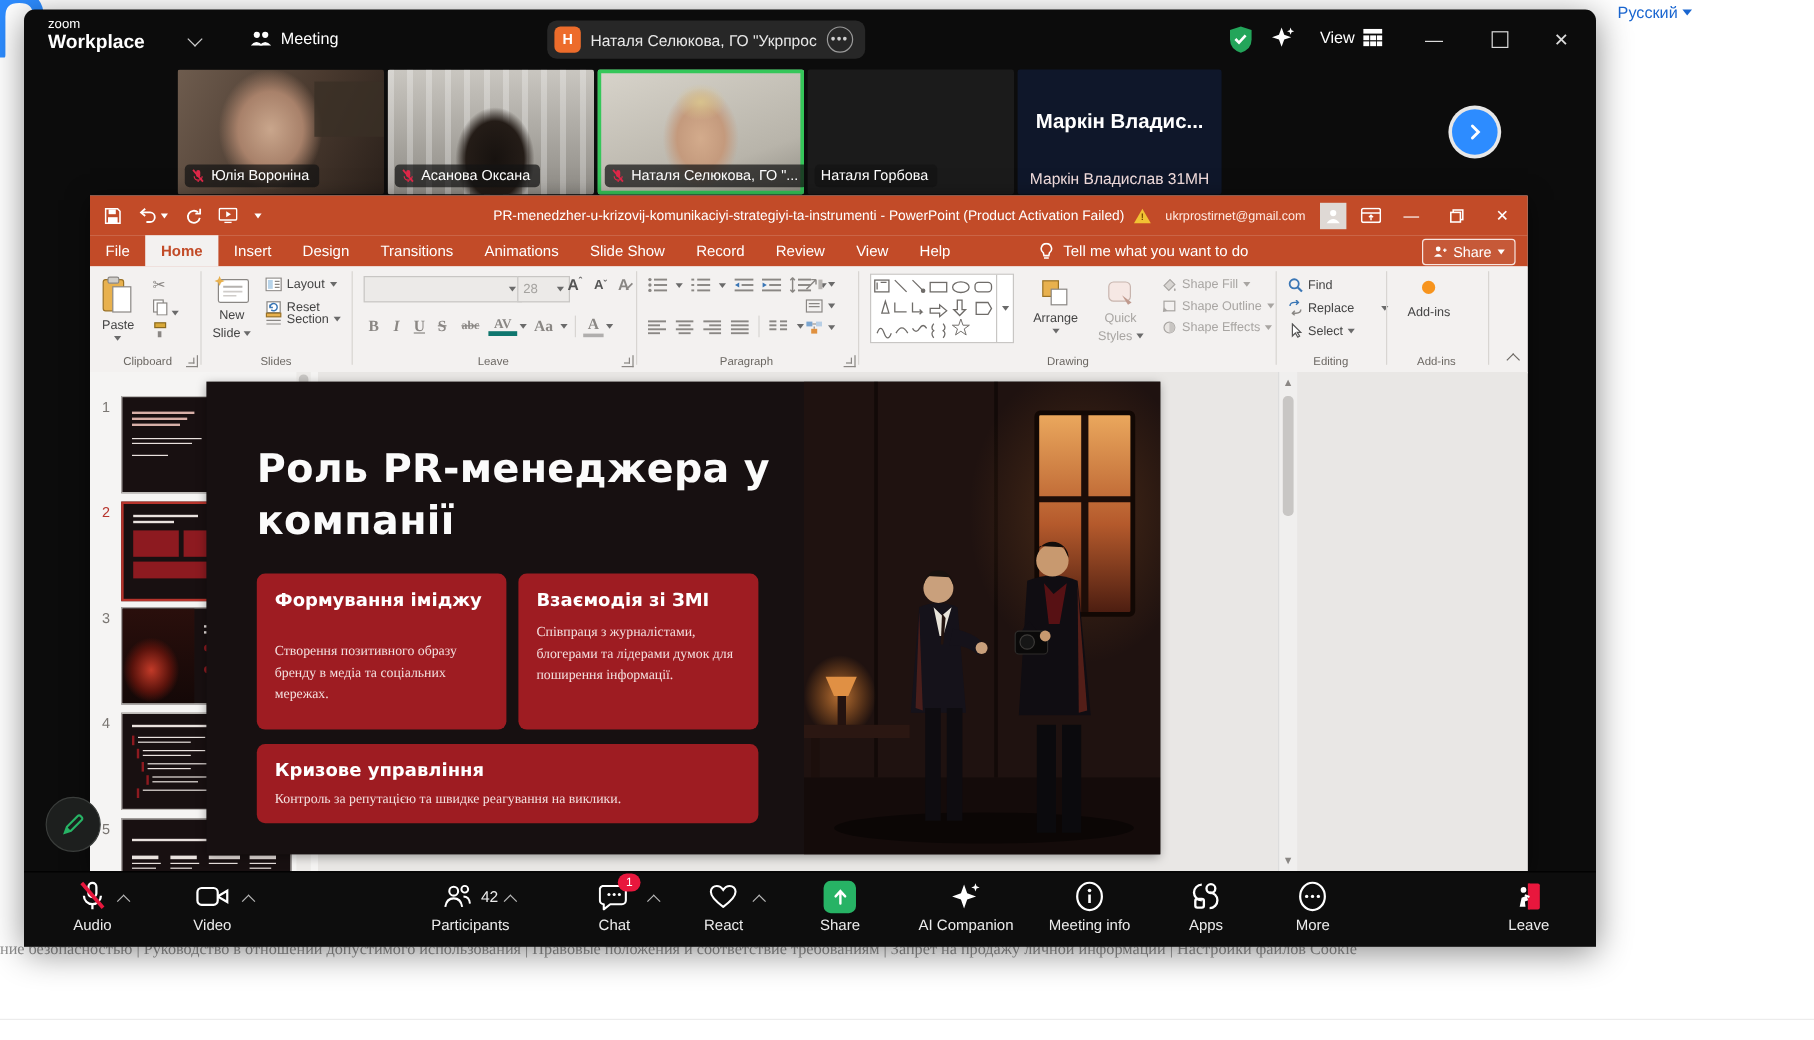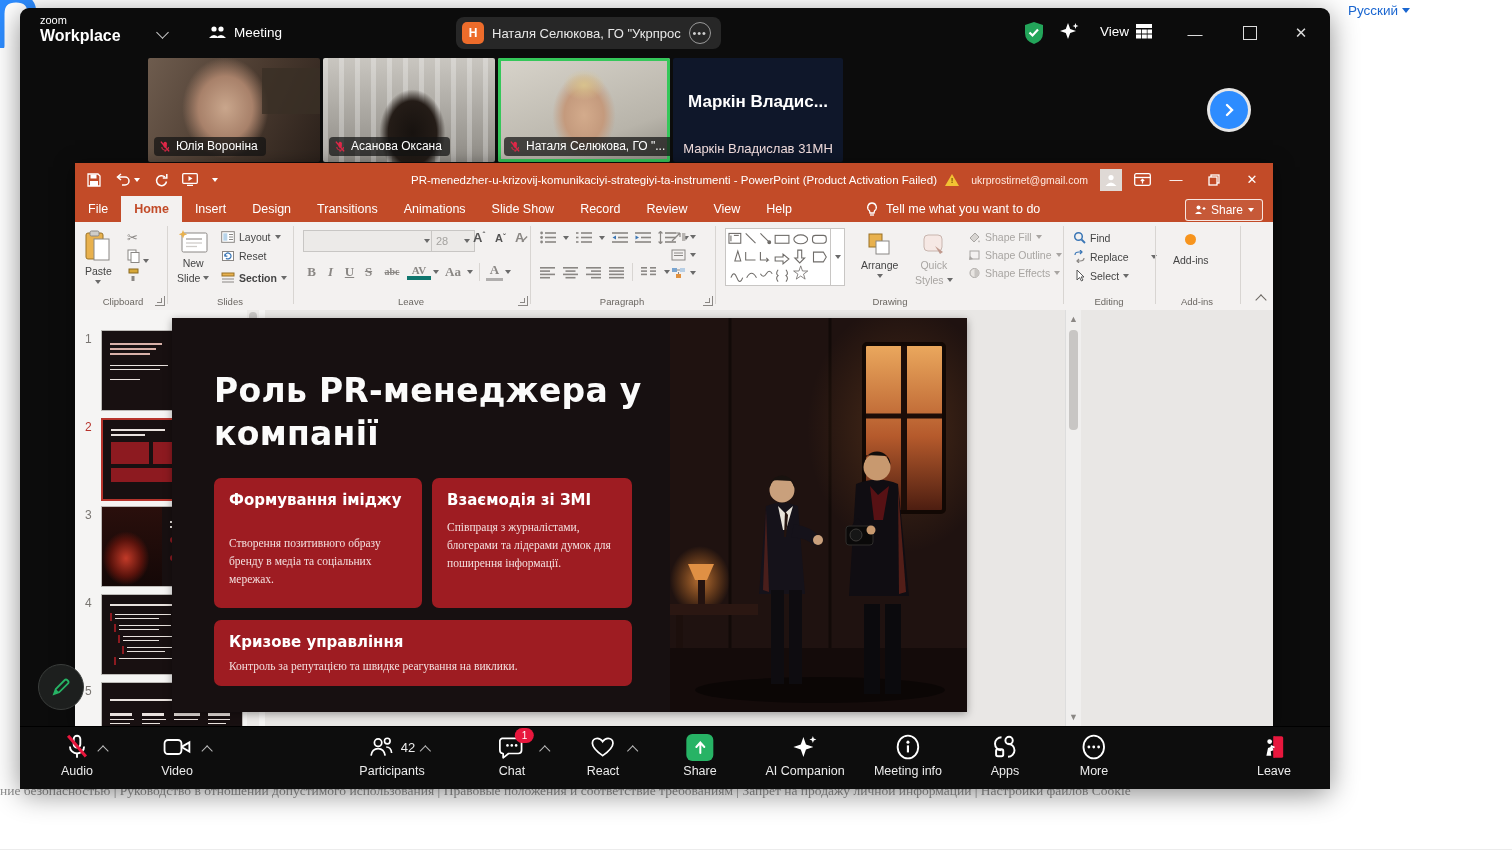--- a/index.html
+++ b/index.html
@@ -180,20 +180,25 @@
         <div class="namepill">
           <svg width="12" height="13" viewBox="0 0 16 16">
               <rect x="6" y="1.5" width="4.5" height="8" rx="2.2" fill="#e02849"></rect>
               <path d="M3.8 8.5a4.4 4.4 0 0 0 8.8 0" stroke="#e02849" stroke-width="1.4" fill="none"></path>
               <line x1="8.2" y1="13" x2="8.2" y2="15" stroke="#e02849" stroke-width="1.4"></line>
               <line x1="2.5" y1="1.5" x2="13.5" y2="14.5" stroke="#e02849" stroke-width="2"></line>
             </svg>
           <span>Наталя Селюкова, ГО "...</span>
         </div>
       </div>
+      <div class="tile" style="background:radial-gradient(ellipse 26px 20px at 50% 22%, #d9cή99 0%, rgba(0,0,0,0) 70%),radial-gradient(ellipse 30px 20px at 50% 20%, #d8c499 0%, rgba(0,0,0,0) 75%),radial-gradient(ellipse 40px 56px at 50% 52%, #d6b296 0%, #c7a284 50%, rgba(0,0,0,0) 74%),linear-gradient(180deg,#e2e1dc 0%,#c9c8c2 100%);">
+        <div class="namepill">
+          <span>Наталя Горбова</span>
+        </div>
+      </div>
       <div class="tile" style="background:#0f172a;width:170px;">
         <div class="bigname">Маркін  Владис...</div>
         <div class="plainname">Маркін Владислав 31МН</div>
       </div>
     </div>
     <div class="abs nextbtn" style="left:1190px;top:83px;">
       <svg width="14" height="14" viewBox="0 0 14 14">
           <path d="M5 2 l5 5 -5 5" stroke="#fff" stroke-width="2.4" fill="none" stroke-linecap="round"></path>
         </svg>
     </div>
@@ -333,21 +338,21 @@
             <span class="dd"></span>
         </div>
         <div class="abs smallrow" style="left:146px;top:28px;">
           <svg width="14" height="12" viewBox="0 0 14 12">
               <rect x="1.5" y="1.5" width="11" height="9" fill="#fff" stroke="#8a8784"></rect>
               <path d="M4 6 a3 3 0 1 1 1 2.2" fill="none" stroke="#3a76b5" stroke-width="1.2"></path>
               <path d="M4 3.8 v2.4 h2.4" fill="none" stroke="#3a76b5" stroke-width="1.2"></path>
             </svg>
           <span>Reset</span>
         </div>
-        <div class="abs smallrow" style="left:146px;top:50px;font-weight:bold;">
+        <div class="abs smallrow" style="left:146px;top:38px;">
           <svg width="14" height="12" viewBox="0 0 14 12">
               <rect x="1" y="1" width="12" height="3" fill="#E8B14E" stroke="#9a7226"></rect>
               <line x1="1" y1="7" x2="13" y2="7" stroke="#8a8784"></line>
               <line x1="1" y1="10" x2="13" y2="10" stroke="#8a8784"></line>
             </svg>
           <span>Section</span>
             <span class="dd"></span>
         </div>
         <div class="glabel" style="left:155px;">Slides</div>
         <div class="gsep" style="left:218px;"></div>

